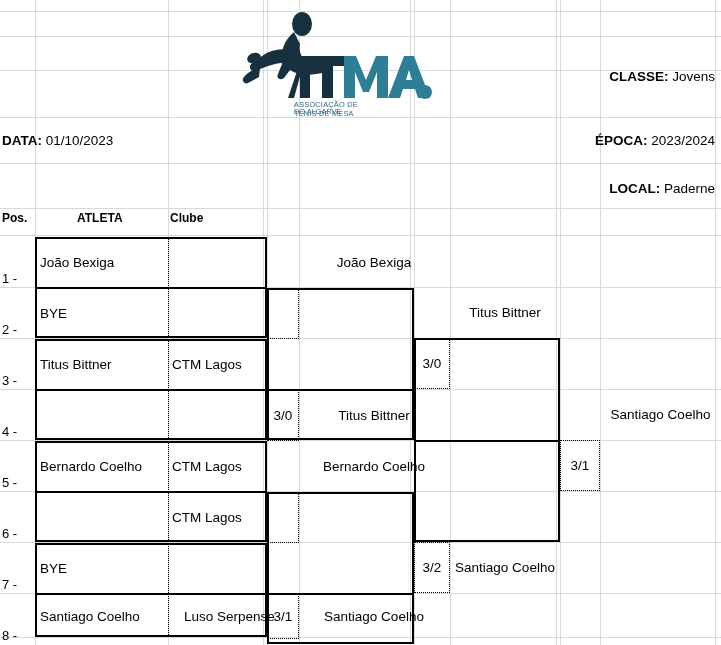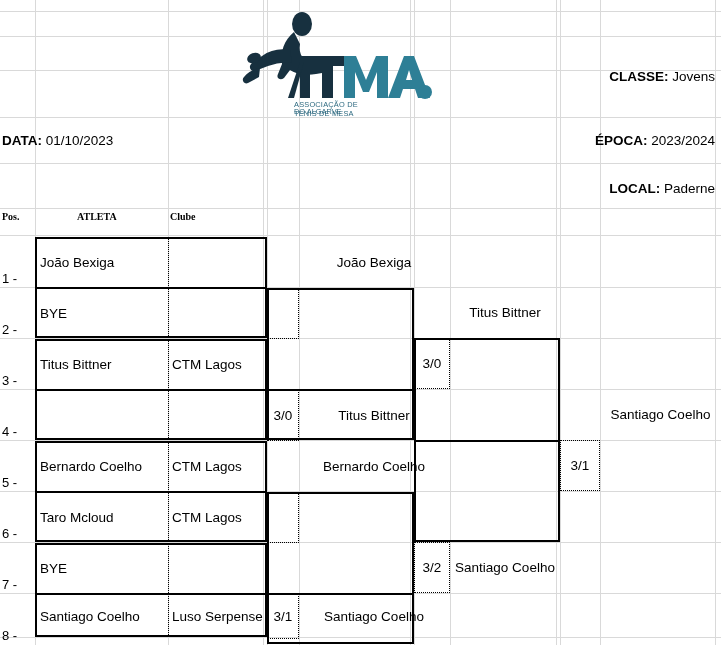--- a/index.html
+++ b/index.html
@@ -35,25 +35,24 @@
   .hdr-left  { left: 2px; }
   .hdr-right { right: 6px; text-align: right; }
 
   
   #logo { position: absolute; left: 232px; top: 6px; width: 200px; height: 112px; }
   #logo svg { display: block; }
 
   
   .colhead {
     position: absolute;
-    font-size: 10px;
+    font-size: 12px;
     font-weight: bold;
     color: #000;
     line-height: 1;
-    font-family: Liberation Serif, serif;
   }
 
   
   .bx {
     position: absolute;
     border: 2px solid #000;
     background: transparent;
   }
   
   .dotbox {
@@ -201,30 +200,29 @@
   <div class="pos" style="left:2px; top:425px;">4 -</div>
   <div class="pos" style="left:2px; top:476px;">5 -</div>
   <div class="pos" style="left:2px; top:527px;">6 -</div>
   <div class="pos" style="left:2px; top:578px;">7 -</div>
   <div class="pos" style="left:2px; top:629px;">8 -</div>
 
   <div class="cell left" style="left:40px; top:237px; width:126px; height:51px;">João Bexiga</div>
   <div class="cell left" style="left:40px; top:288px; width:126px; height:51px;">BYE</div>
   <div class="cell left" style="left:40px; top:339px; width:126px; height:51px;">Titus Bittner</div>
   <div class="cell left" style="left:40px; top:441px; width:126px; height:51px;">Bernardo Coelho</div>
-  <div class="cell left" style="left:40px; top:492px; width:126px; height:51px;">Taro Mcloud</div>
   <div class="cell left" style="left:40px; top:543px; width:126px; height:51px;">BYE</div>
   <div class="cell left" style="left:40px; top:594px; width:126px; height:45px;">Santiago Coelho</div>
 
   <div class="cell left" style="left:172px; top:288px; width:95px; height:51px;"></div>
   <div class="cell left" style="left:172px; top:339px; width:95px; height:51px;">CTM Lagos</div>
   <div class="cell left" style="left:172px; top:441px; width:95px; height:51px;">CTM Lagos</div>
   <div class="cell left" style="left:172px; top:492px; width:95px; height:51px;">CTM Lagos</div>
   <div class="cell left" style="left:172px; top:543px; width:95px; height:51px;"></div>
-  <div class="cell left" style="left:172px; top:594px; width:95px; height:45px;">Luso Serpense</div>
+  <div class="cell left" style="left:184px; top:594px; width:95px; height:45px;">Luso Serpense</div>
 
   <div class="bx" style="left:267px; top:288px; width:147px; height:152px;"></div>
   <div class="bx" style="left:267px; top:492px; width:147px; height:152px;"></div>
 
   <div style="position:absolute;left:267px;top:389px;width:147px;height:1.6px;background:#000;"></div>
   <div style="position:absolute;left:267px;top:593px;width:147px;height:1.6px;background:#000;"></div>
 
   <div class="dotbox" style="left:267px; top:288px; width:32px; height:51px;"></div>
   <div class="dotbox" style="left:267px; top:390px; width:32px; height:51px;"></div>
   <div class="dotbox" style="left:267px; top:492px; width:32px; height:51px;"></div>

